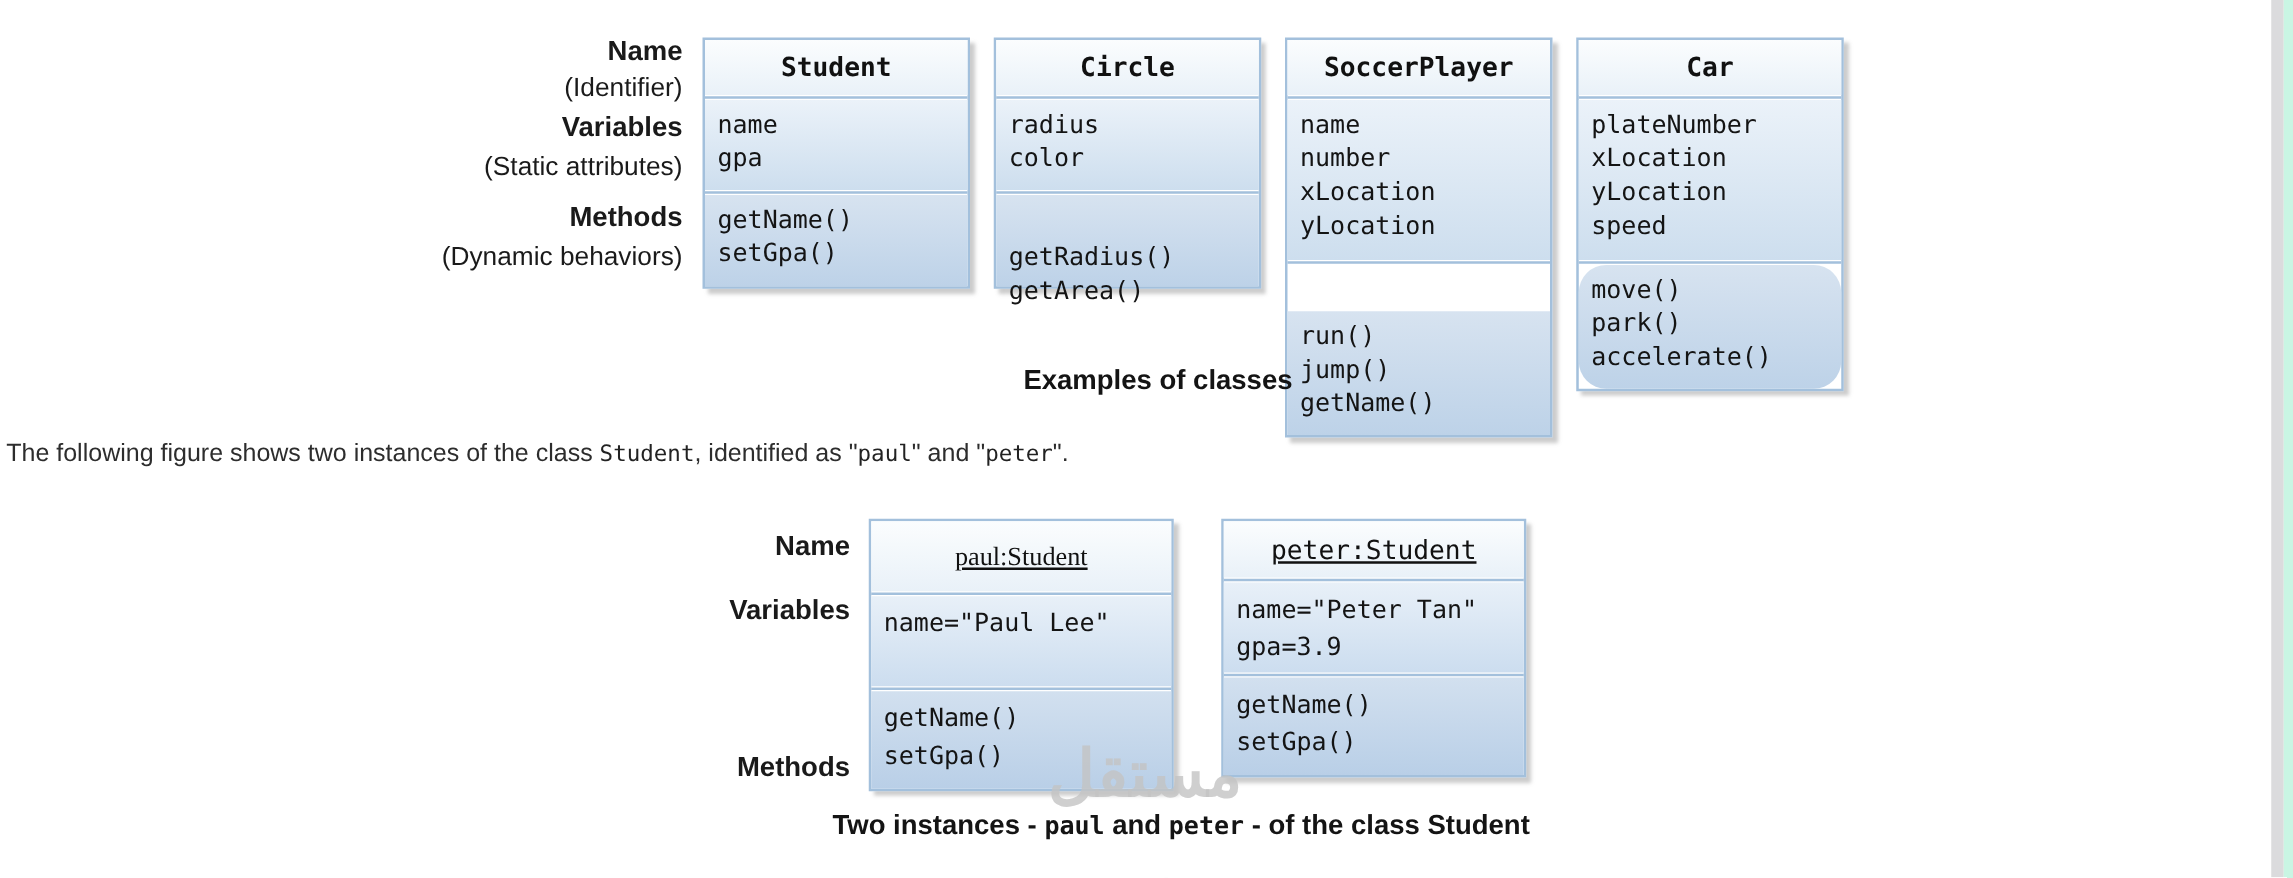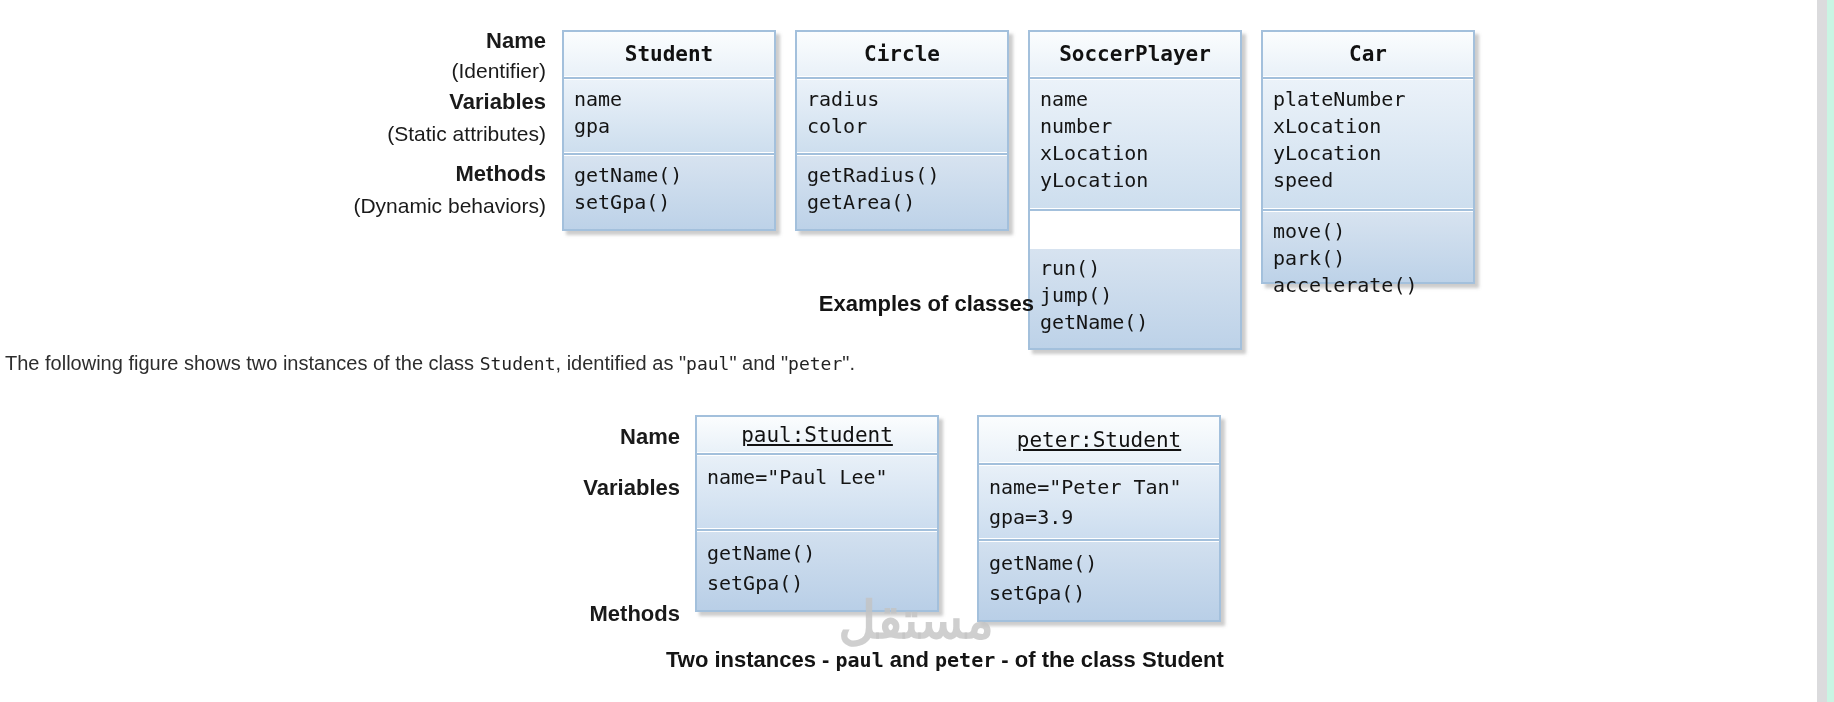--- a/index.html
+++ b/index.html
@@ -92,21 +92,21 @@
         <div class="bh" style="height: 44px;">
           <span>Circle</span>
         </div>
         <div class="divider"></div>
         <div class="sec g-vars" style="height: 72px; padding-top: 6px;">
           <div class="mrow" style="line-height: 27px;">radius</div>
           <div class="mrow" style="line-height: 27px;">color</div>
         </div>
         <div class="divider"></div>
         <div class="sec g-meth" style="height: 73px; padding-top: 6px;">
-          <div class="mrow" style="line-height: 27px;">getRadius()</div>
+          <div class="mrow" style="line-height: 27px; margin-top: 30px;">getRadius()</div>
           <div class="mrow" style="line-height: 27px;">getArea()</div>
         </div>
       </div>
       <div class="class-box" style="left: 1028px; top: 30px; width: 210px;">
         <div class="bh" style="height: 44px;">
           <span>SoccerPlayer</span>
         </div>
         <div class="divider"></div>
         <div class="sec g-vars" style="height: 128px; padding-top: 6px;">
           <div class="mrow" style="line-height: 27px;">name</div>
@@ -126,41 +126,41 @@
           <span>Car</span>
         </div>
         <div class="divider"></div>
         <div class="sec g-vars" style="height: 128px; padding-top: 6px;">
           <div class="mrow" style="line-height: 27px;">plateNumber</div>
           <div class="mrow" style="line-height: 27px;">xLocation</div>
           <div class="mrow" style="line-height: 27px;">yLocation</div>
           <div class="mrow" style="line-height: 27px;">speed</div>
         </div>
         <div class="divider"></div>
-        <div class="sec g-meth" style="height: 70px; padding-top: 6px;">
+        <div class="sec g-meth" style="height: 99px; padding-top: 6px; border-radius: 22px;">
           <div class="mrow" style="line-height: 27px;">move()</div>
           <div class="mrow" style="line-height: 27px;">park()</div>
           <div class="mrow" style="line-height: 27px;">accelerate()</div>
         </div>
       </div>
     </div>
 
   <div id="caption1" class="caption">Examples of classes</div>
 
   <p id="paragraph"><span>The following figure shows two instances of the class </span><span class="mono">Student</span><span>, identified as "</span><span class="mono">paul</span><span>" and "</span><span class="mono">peter</span><span>".</span></p>
 
   <div id="bottom-labels" class="label-col" style="width:680px;top:0;height:640px;">
       <div class="rl b" style="top: 424px;">Name</div>
       <div class="rl b" style="top: 475px;">Variables</div>
       <div class="rl b" style="top: 601px;">Methods</div>
     </div>
 
   <div id="instances">
       <div class="class-box" style="left: 695px; top: 415px; width: 240px;">
-        <div class="bh u" style="height: 35px;">
+        <div class="bh u" style="height: 56px; font-family: Liberation Serif, serif;">
           <span>paul:Student</span>
         </div>
         <div class="divider"></div>
         <div class="sec g-vars2" style="height: 72px; padding-top: 6px;">
           <div class="mrow" style="line-height: 30px;">name="Paul Lee"</div>
         </div>
         <div class="divider"></div>
         <div class="sec g-meth2" style="height: 78px; padding-top: 6px;">
           <div class="mrow" style="line-height: 30px;">getName()</div>
           <div class="mrow" style="line-height: 30px;">setGpa()</div>

